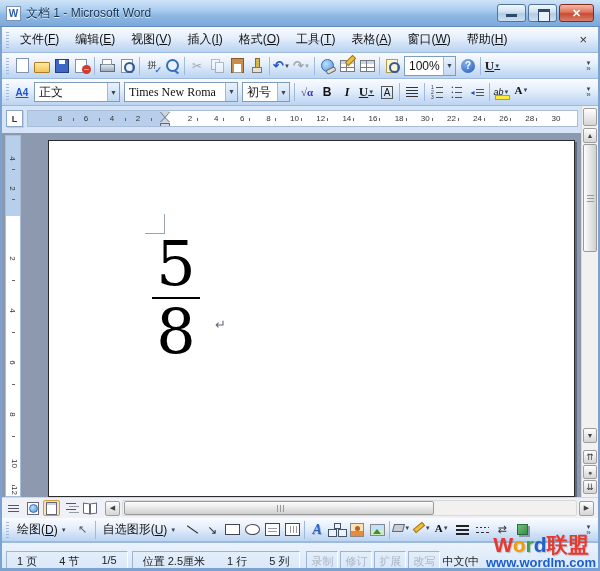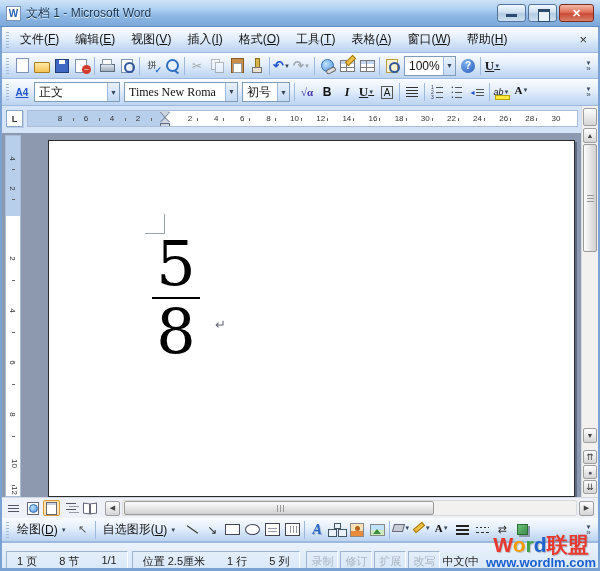--- a/index.html
+++ b/index.html
@@ -436,22 +436,22 @@
       <span class="ti" data-name="shadow-3d-icon"></span>
       <span class="ovf" data-name="toolbar-options-button">
         <span data-name="chevron-down-icon" style="font-size:6px">▼</span>
         <span data-name="chevrons-right-icon">»</span>
       </span>
     </div>
 
   <div id="statusbar" class="row" data-name="status-bar">
     <span class="sfield" data-name="page-status-field">
       <span data-name="status-page">1 页</span>
-      <span data-name="status-section">8 节</span>
-      <span data-name="status-page-of">1/1</span>
+      <span data-name="status-section">4 节</span>
+      <span data-name="status-page-of">1/5</span>
     </span>
     <span class="sfield" data-name="position-status-field">
       <span data-name="status-position">位置 2.5厘米</span>
       <span data-name="status-line">1 行</span>
       <span data-name="status-column">5 列</span>
     </span>
     <span id="status-indicators" data-name="status-indicators" style="display:flex;">
         <span class="sind" data-name="status-indicator-0">录制</span>
         <span class="sind" data-name="status-indicator-1">修订</span>
         <span class="sind" data-name="status-indicator-2">扩展</span>

